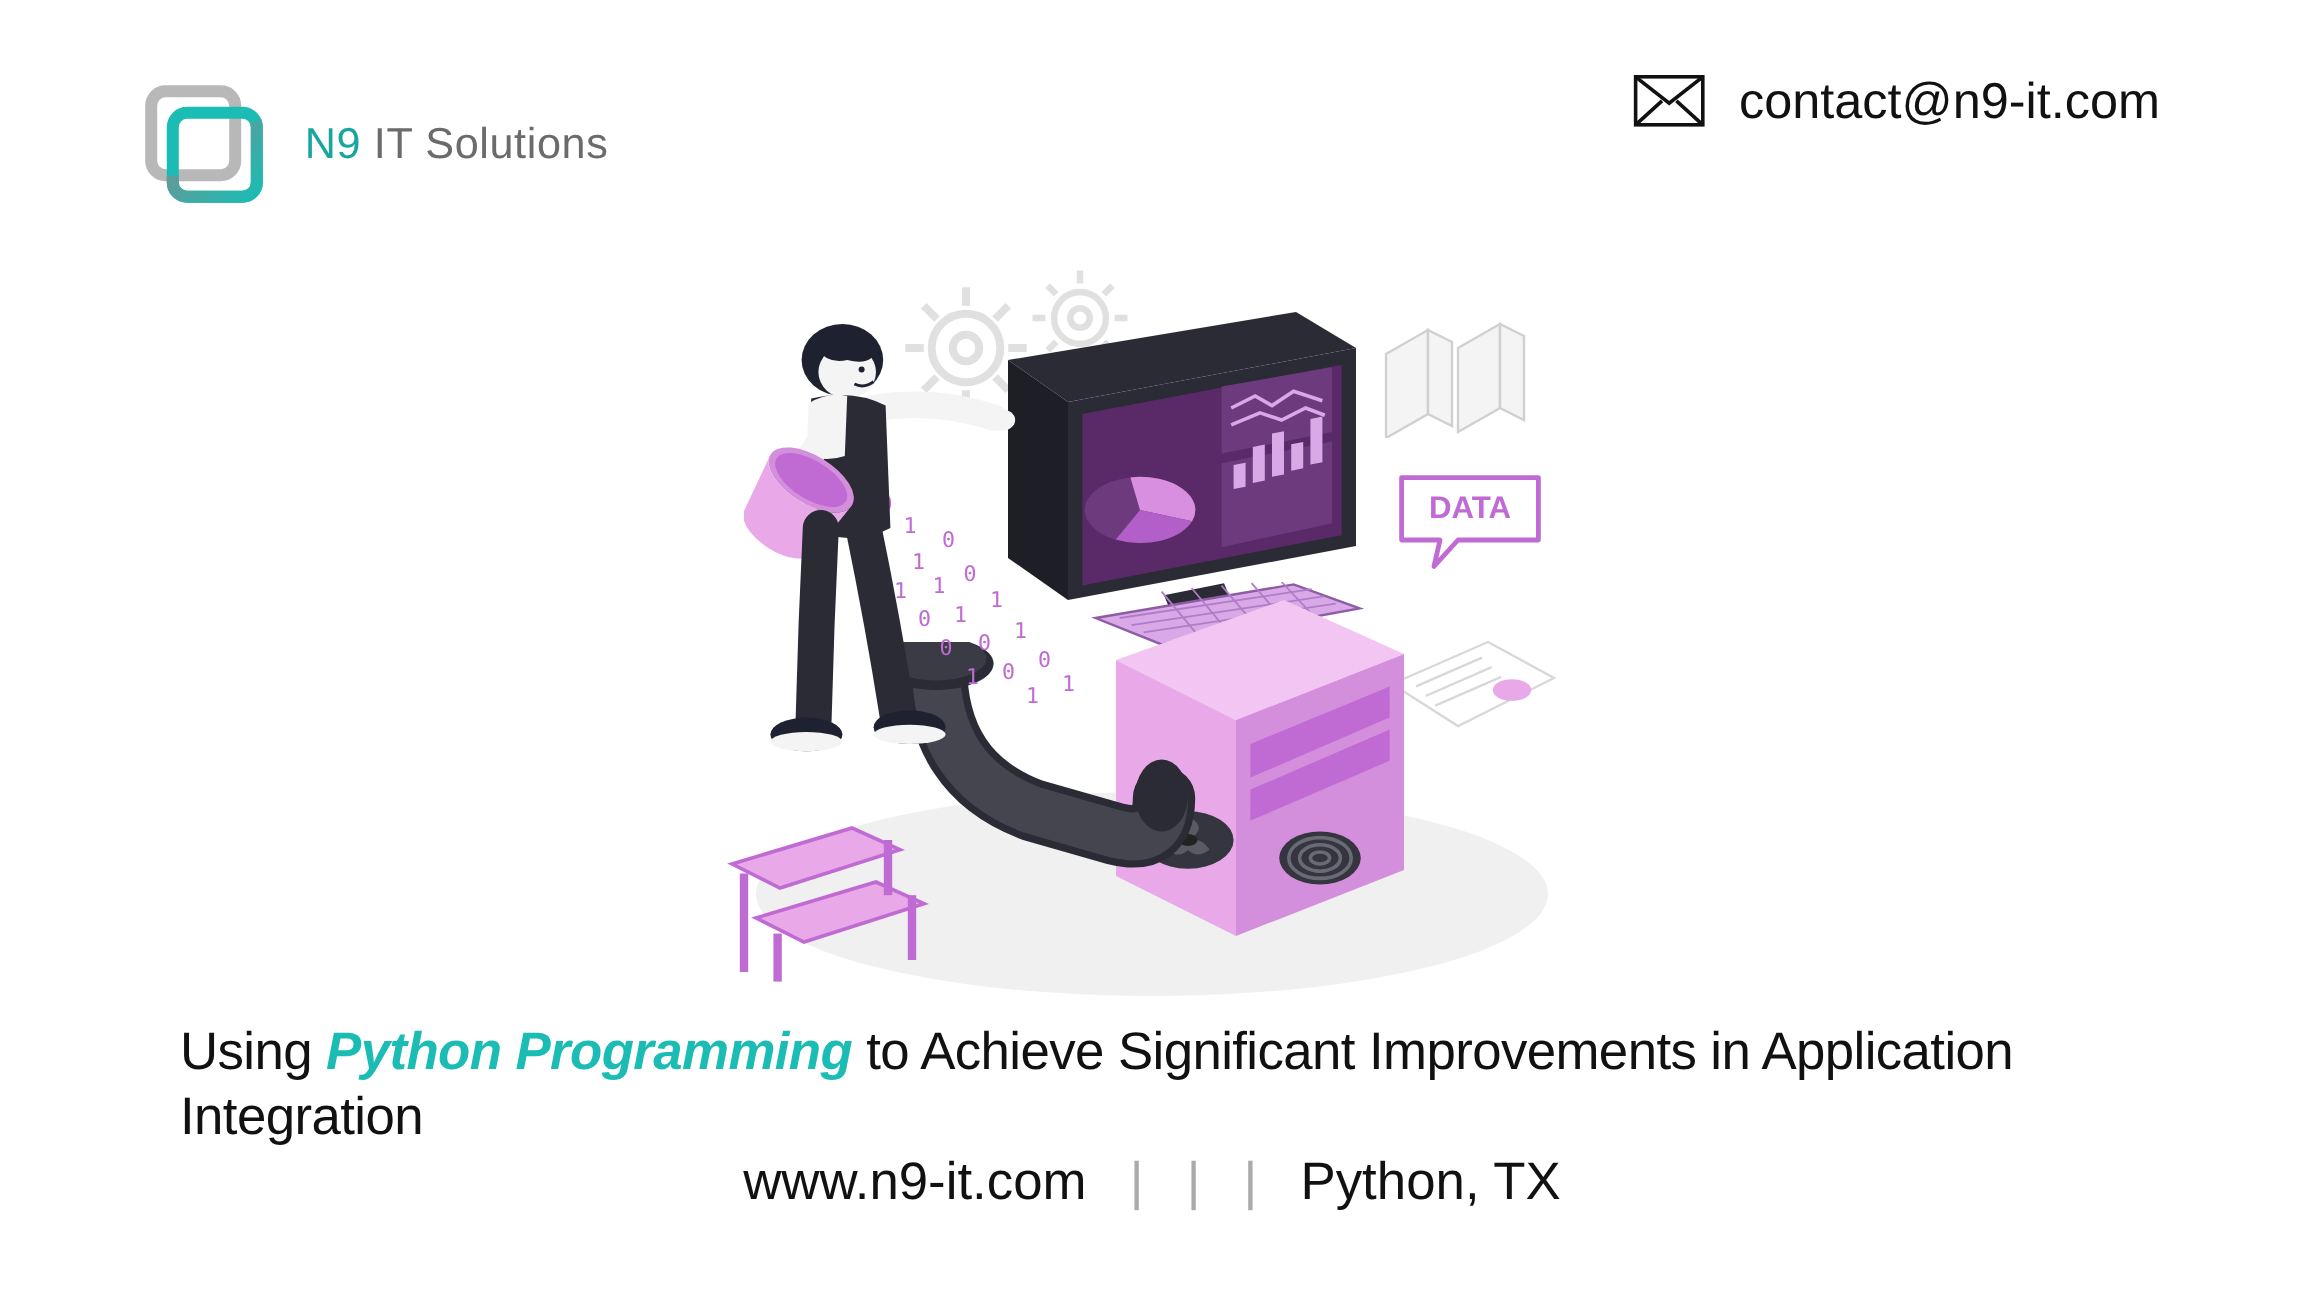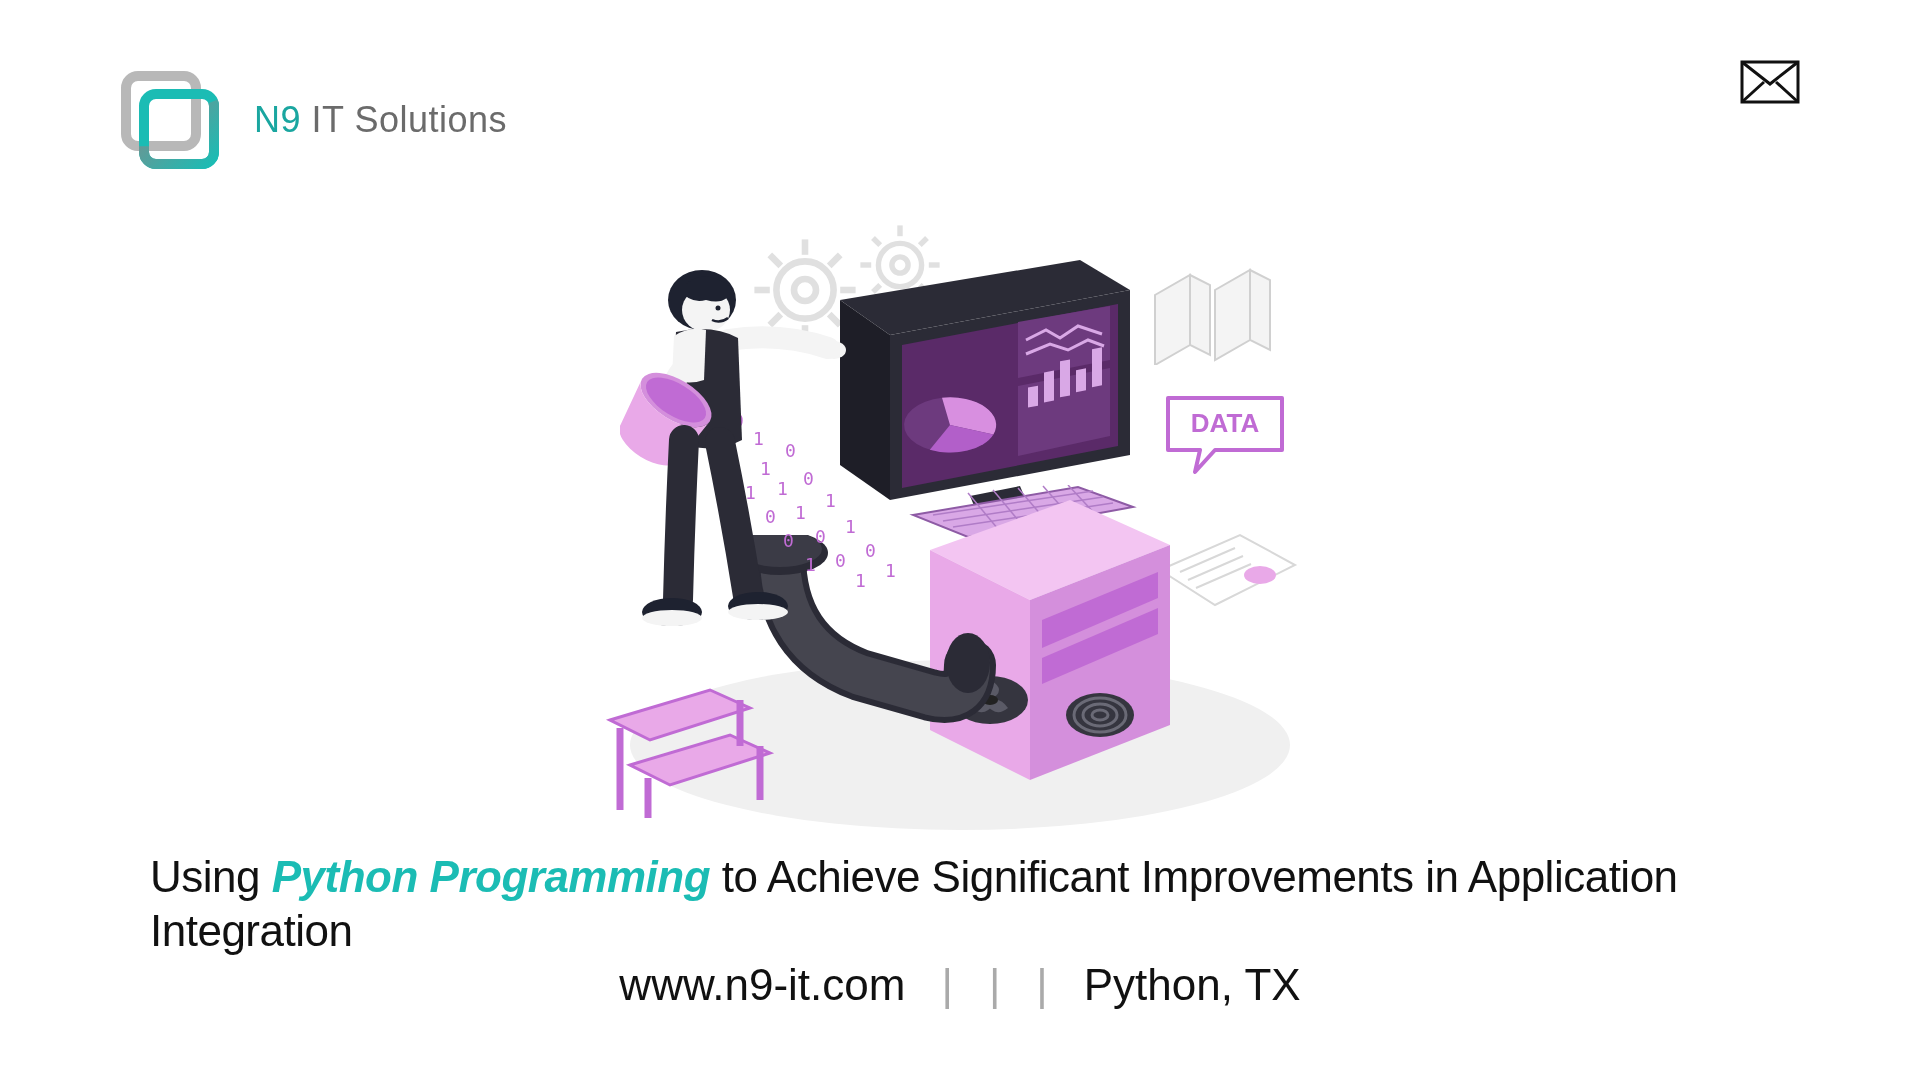--- a/index.html
+++ b/index.html
@@ -194,20 +194,21 @@
     </svg>
     <div class="logo-text">
       <span class="n9">N9</span><span> IT Solutions</span>
     </div>
   </div>
   <div class="contact-block">
     <svg class="mail-icon" viewBox="0 0 60 44">
       <rect x="2" y="2" width="56" height="40" fill="none" stroke="#111" stroke-width="3"></rect>
       <path d="M2 2 L30 24 L58 2 M2 42 L24 22 M58 42 L36 22" fill="none" stroke="#111" stroke-width="3"></path>
     </svg>
+    <span>contact@n9-it.com</span>
   </div>
 </div>
 
 <div class="main">
   <div class="illus-wrap">
     <div class="floor"></div>
 
     <svg class="gear g1" viewBox="0 0 100 100">
       <circle cx="50" cy="50" r="26"></circle>
         <circle cx="50" cy="50" r="10"></circle>

